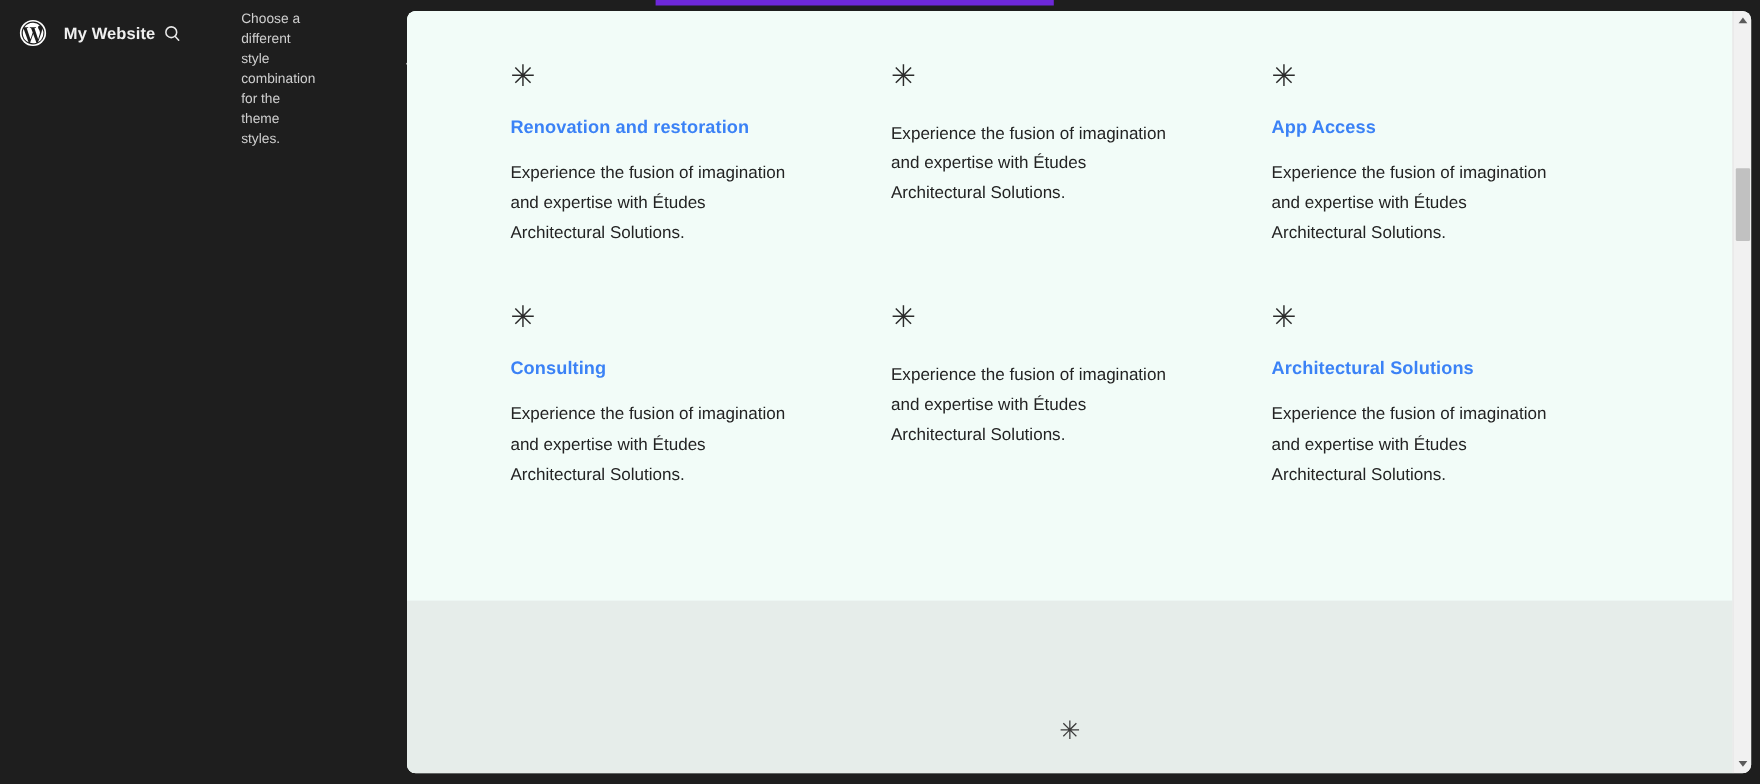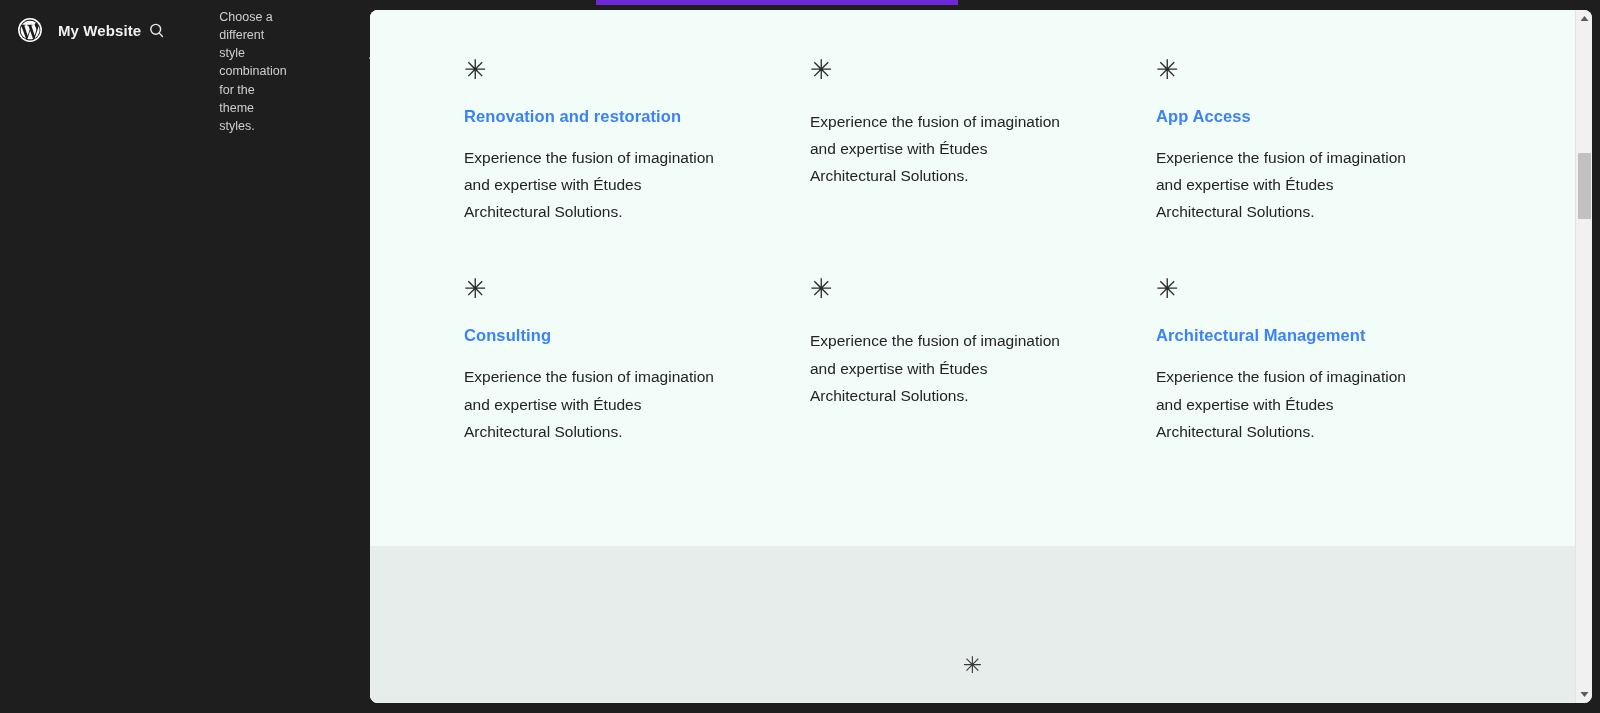--- a/index.html
+++ b/index.html
@@ -334,21 +334,21 @@
                 <span class="asterisk">✳</span>
                 <div class="feature-title">Consulting</div>
                 <div class="feature-text">Experience the fusion of imagination and expertise with Études Architectural Solutions.</div>
               </div>
               <div class="feature-cell row2">
                 <span class="asterisk">✳</span>
                 <div class="feature-text">Experience the fusion of imagination and expertise with Études Architectural Solutions.</div>
               </div>
               <div class="feature-cell row2">
                 <span class="asterisk">✳</span>
-                <div class="feature-title">Architectural Management</div>
+                <div class="feature-title">Architectural Solutions</div>
                 <div class="feature-text">Experience the fusion of imagination and expertise with Études Architectural Solutions.</div>
               </div>
             </div>
         </div>
         <div id="footer-section" style="background: rgb(230, 237, 234);">
           <span class="footer-asterisk">✳</span>
         </div>
       </div>
 
       <div id="scrollbar">

